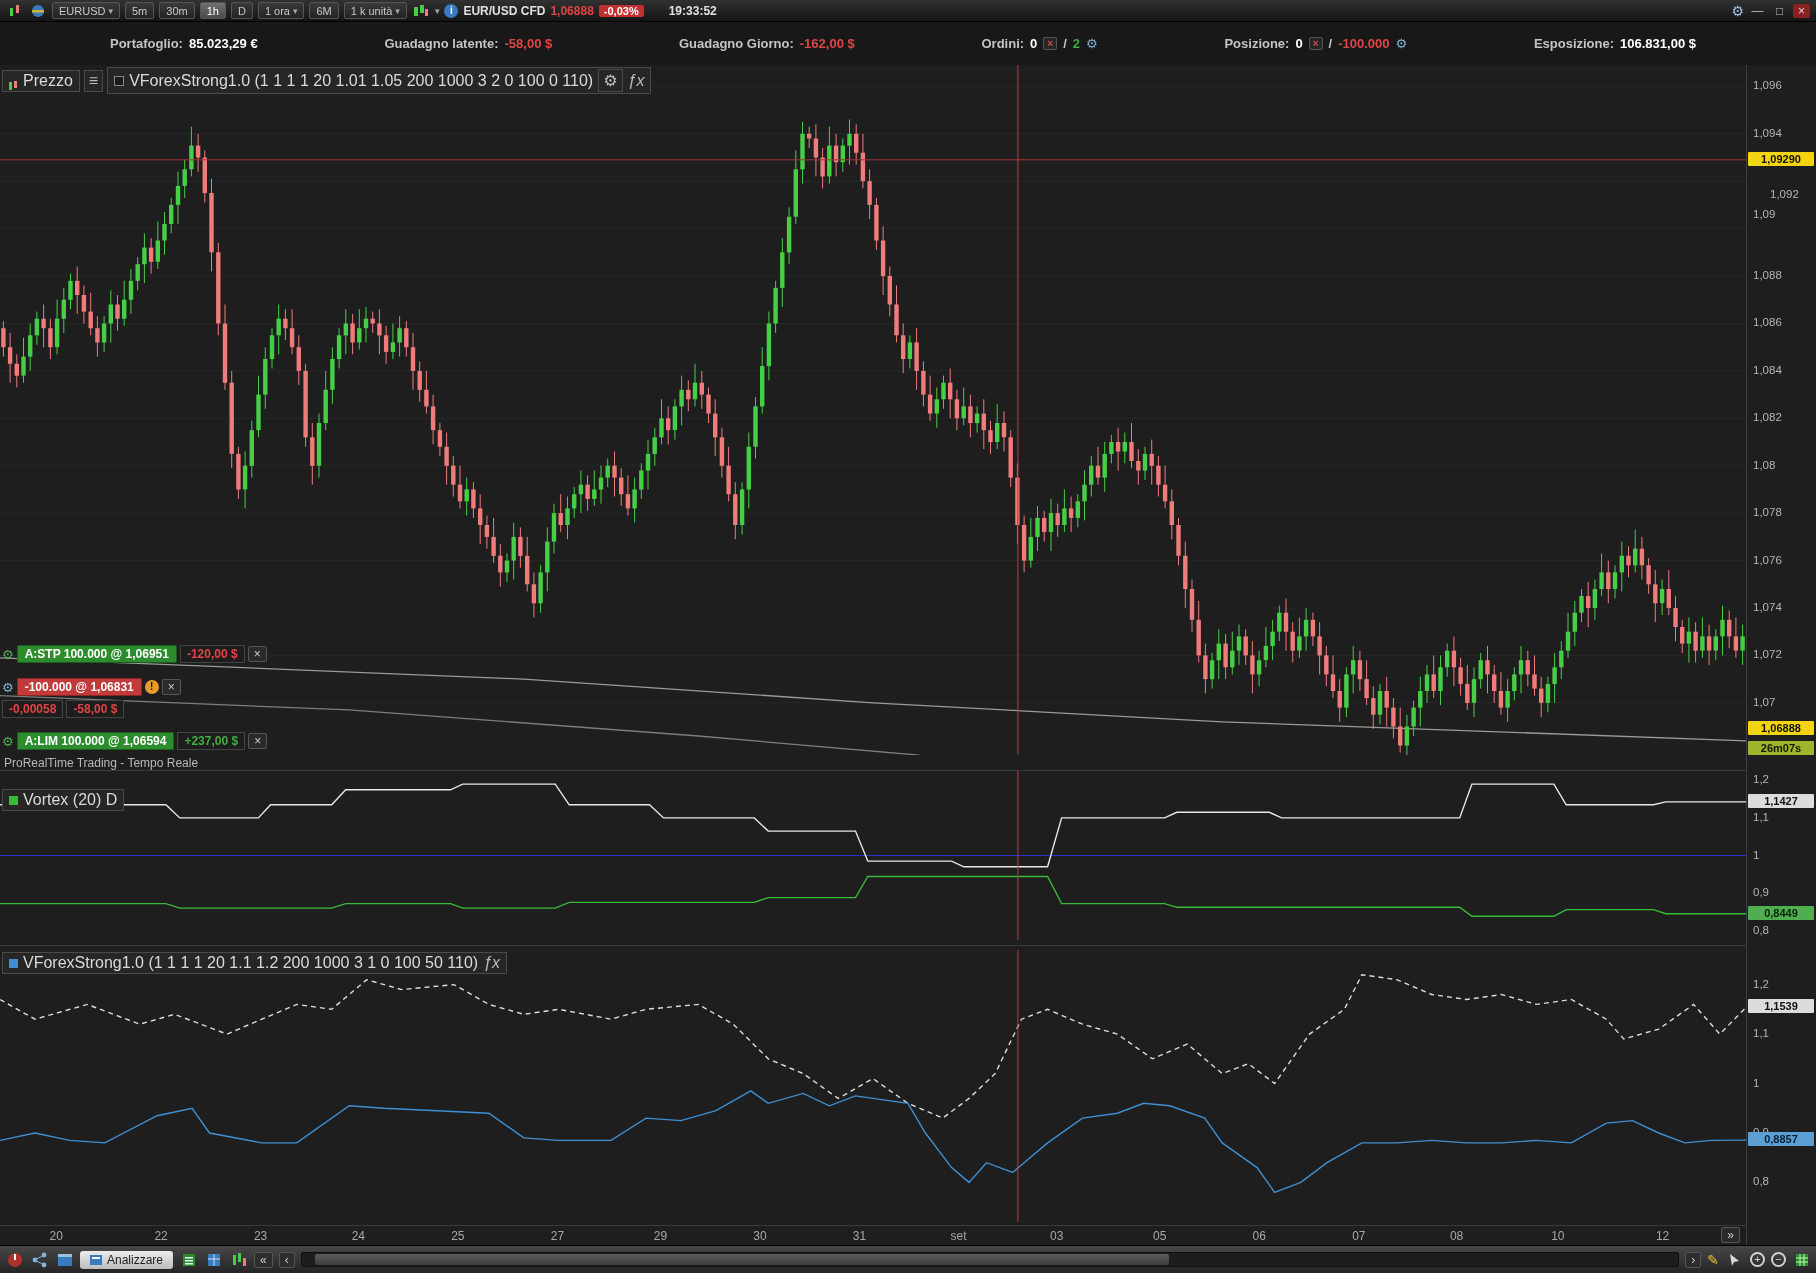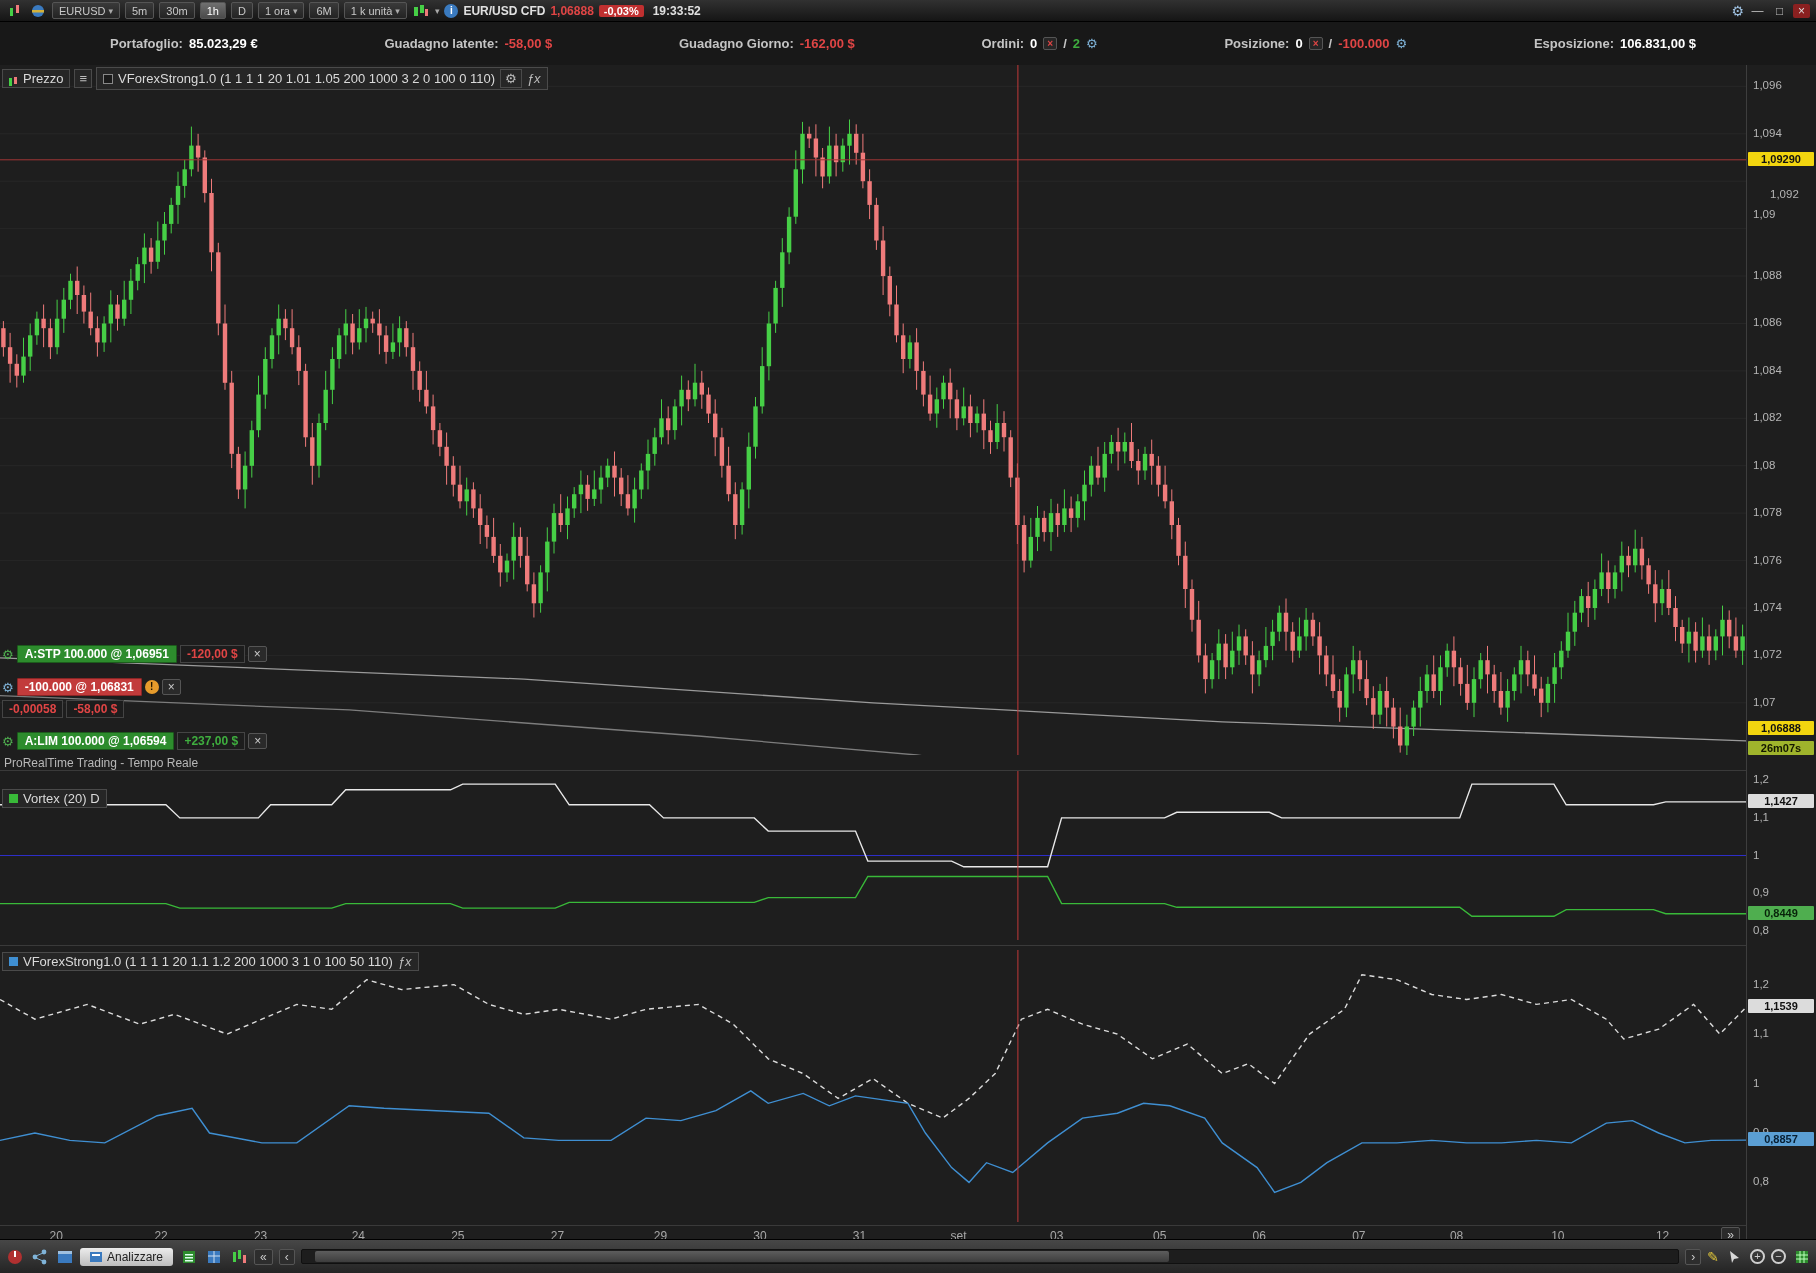--- a/index.html
+++ b/index.html
@@ -8,21 +8,21 @@
 
 .topbar{position:absolute;top:0;left:0;right:0;height:22px;background:linear-gradient(#313131,#151515);border-bottom:1px solid #000;display:flex;align-items:center;gap:5px;padding:0 6px;font-size:12px;z-index:20}
 .tb,.dd{height:17px;background:linear-gradient(#3a3a3a,#232323);border:1px solid #555;border-radius:2px;color:#c8c8c8;font-size:11px;padding:0 6px;display:inline-flex;align-items:center;gap:3px;cursor:pointer;font-family:inherit}
 .tb.active{background:linear-gradient(#707070,#4a4a4a);color:#fff}
 .caret{font-size:9px;color:#aaa}
 .mini-ico{display:inline-flex;align-items:center;justify-content:center;width:18px;height:18px;cursor:pointer}
 .info-ico{width:14px;height:14px;border-radius:50%;background:#3a7abf;color:#fff;font-size:10px;font-weight:bold;display:inline-flex;align-items:center;justify-content:center;cursor:pointer}
 .q-sym{color:#e0e0e0;font-weight:bold;}
 .q-price{color:#e04545;font-weight:bold}
 .q-chg{background:#c03030;color:#fff;padding:0 5px;border-radius:2px;font-size:11px;font-weight:bold}
-.q-time{color:#e0e0e0;font-weight:bold;margin-left:4px}
+.q-time{color:#e0e0e0;font-weight:bold;margin-left:20px}
 .flex-sp{flex:1}
 .gear-btn{color:#9ec0e0;font-size:14px;cursor:pointer}
 .win-btn{width:17px;text-align:center;color:#bbb;font-size:12px;cursor:pointer}
 .win-btn.close{color:#ddd;background:#8a2020;border-radius:2px}
 
 .acctbar{position:absolute;top:22px;left:0;right:0;height:43px;background:#181818;display:flex;align-items:center;justify-content:space-between;padding:0 120px 0 110px;font-size:13px;z-index:10}
 .acct-item{display:flex;gap:6px;align-items:center;font-weight:bold;white-space:nowrap}
 .acct-label{color:#c4c4c4}
 .acct-val{color:#fff}
 .neg{color:#e04545}
@@ -38,38 +38,38 @@
 .tick{position:absolute;left:6px;color:#b5b5b5;font-size:11.5px}
 .badge{position:absolute;left:1px;width:66px;text-align:center;font-size:11px;font-weight:bold;border-radius:1px;padding:1px 0;z-index:2}
 .b-yellow{background:#f2d50f;color:#111}
 .b-timer{background:#9fb42c;color:#141800}
 .b-gray{background:#dcdcdc;color:#111}
 .b-green{background:#4fae4f;color:#08240a}
 .b-blue{background:#5b9fd4;color:#071f33}
 .xaxis{position:absolute;left:0;top:1162px;height:19px;width:1746px;color:#a8a8a8;font-size:12px;z-index:4}
 .xlabel{position:absolute;top:2px}
 .xmore{position:absolute;right:6px;top:0;background:#2a2a2a;border:1px solid #555;color:#ccc;padding:0 5px;font-size:12px;cursor:pointer;border-radius:2px}
-.pane-hdr{position:absolute;display:flex;gap:4px;align-items:center;font-size:13px;z-index:5;left:2px}
+.pane-hdr{position:absolute;display:flex;gap:4px;align-items:center;font-size:16px;z-index:5;left:2px}
 .hdr-tab{display:inline-flex;align-items:center;gap:5px;background:#262626;border:1px solid #4a4a4a;padding:1px 6px;color:#dadada;white-space:nowrap}
 .hdr-btn{background:#262626;border:1px solid #4a4a4a;padding:1px 4px;color:#bbb;cursor:pointer}
 .chk{width:10px;height:10px;border:1px solid #888;background:#1a1a1a;display:inline-block;cursor:pointer}
 .fx{font-style:italic;color:#bbb;cursor:pointer}
 .sq-ico{width:9px;height:9px;display:inline-block}
 
 .order-row{position:absolute;left:2px;display:flex;gap:3px;align-items:center;font-size:12px;font-weight:bold;z-index:7;white-space:nowrap}
 .ord{padding:1px 7px;border-radius:1px;color:#fff}
 .ord-green{background:#2d8c2d;border:1px solid #1c5c1c}
 .ord-red{background:#c23b3b;border:1px solid #8a2525}
 .ord-pnl{background:#1d1d1d;border:1px solid #444;padding:1px 6px}
 .ord-x{background:#2a2a2a;border:1px solid #555;color:#ccc;padding:0 5px;cursor:pointer;border-radius:2px;font-weight:normal}
 .warn-ico{width:14px;height:14px;border-radius:50%;background:#e69b2c;color:#201400;font-size:10px;font-weight:bold;text-align:center;line-height:14px}
 .ord-gears{color:#4fae4f;font-size:13px;cursor:pointer}
 .ord-gears.blue{color:#7fb3d8}
 
-.bottombar{position:absolute;left:0;right:0;bottom:0;height:34px;background:linear-gradient(#474747,#242424);border-top:1px solid #000;display:flex;align-items:center;gap:6px;padding:0 5px;font-size:12px;z-index:20}
+.bottombar{position:absolute;left:0;right:0;bottom:0;height:28px;background:linear-gradient(#474747,#242424);border-top:1px solid #000;display:flex;align-items:center;gap:6px;padding:0 5px;font-size:12px;z-index:20}
 .bt-ico{width:19px;height:19px;display:inline-flex;align-items:center;justify-content:center;cursor:pointer;border-radius:2px}
 .analyze-tab{background:linear-gradient(#ececec,#bdbdbd);color:#222;padding:2px 10px;border-radius:3px;display:inline-flex;gap:5px;align-items:center;font-size:12px;cursor:pointer}
 .arrow-btn{background:#2d2d2d;border:1px solid #555;color:#ccc;padding:0 5px;height:16px;line-height:14px;border-radius:2px;cursor:pointer}
 .hscroll{flex:1;height:15px;background:#1d1d1d;border:1px solid #101010;border-radius:2px;position:relative;cursor:pointer}
 .hthumb{position:absolute;left:1%;width:62%;top:1px;bottom:1px;background:linear-gradient(#5d5d5d,#3d3d3d);border-radius:2px;cursor:grab}
 .zoom-ico{width:15px;height:15px;border:2px solid #cfcfcf;border-radius:50%;color:#cfcfcf;font-size:11px;line-height:11px;text-align:center;cursor:pointer}
 .pencil{color:#e0c63a;font-size:14px;cursor:pointer}
 </style>
 </head>
 <body>

